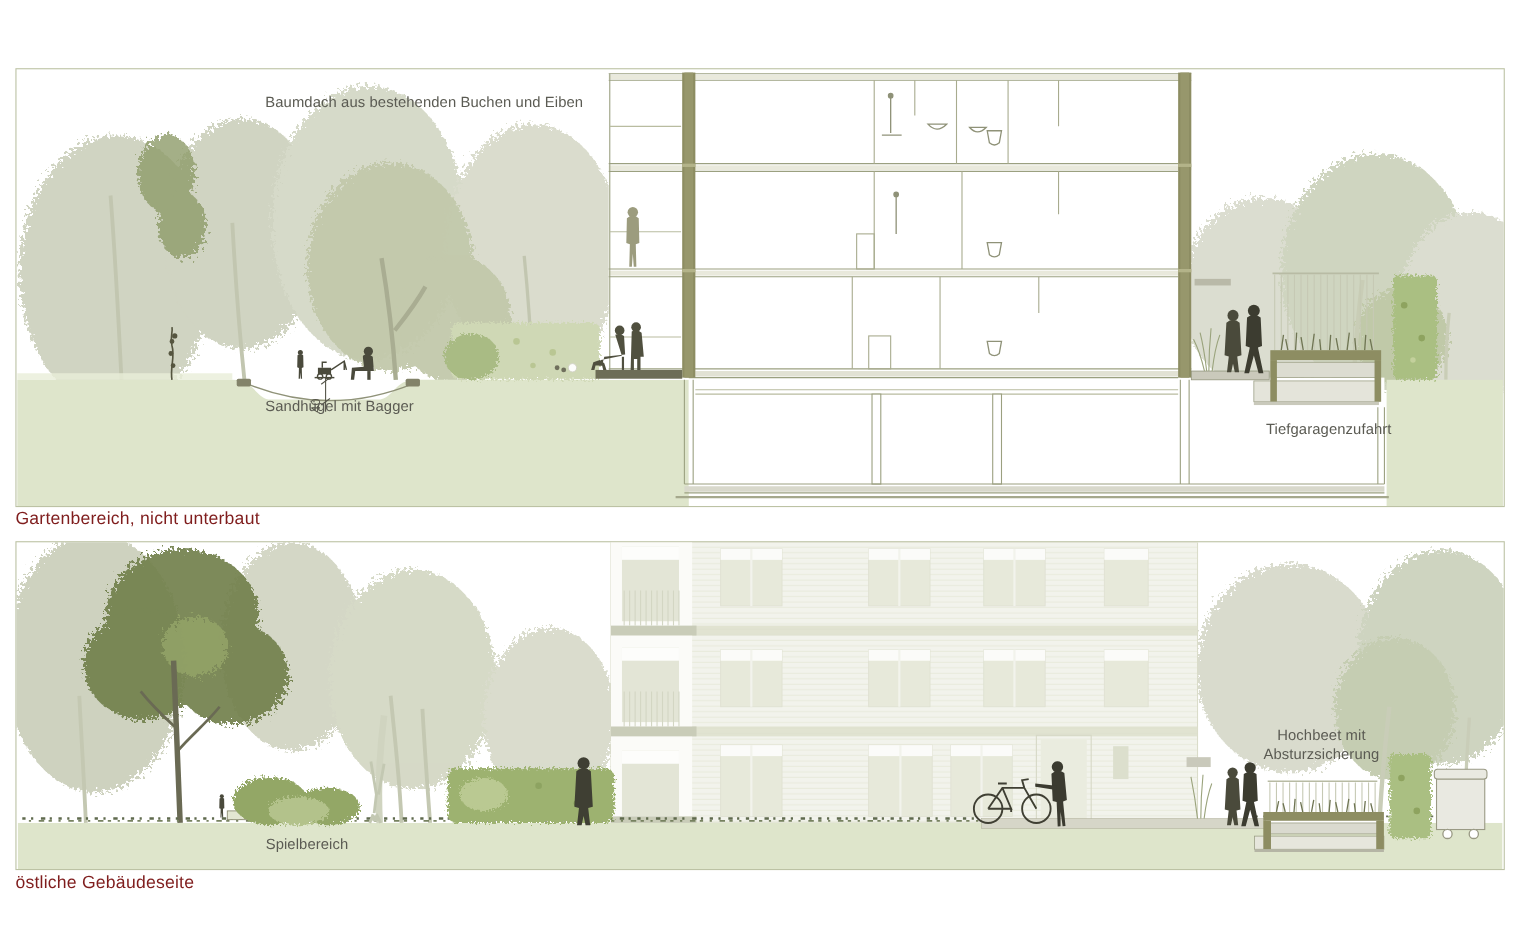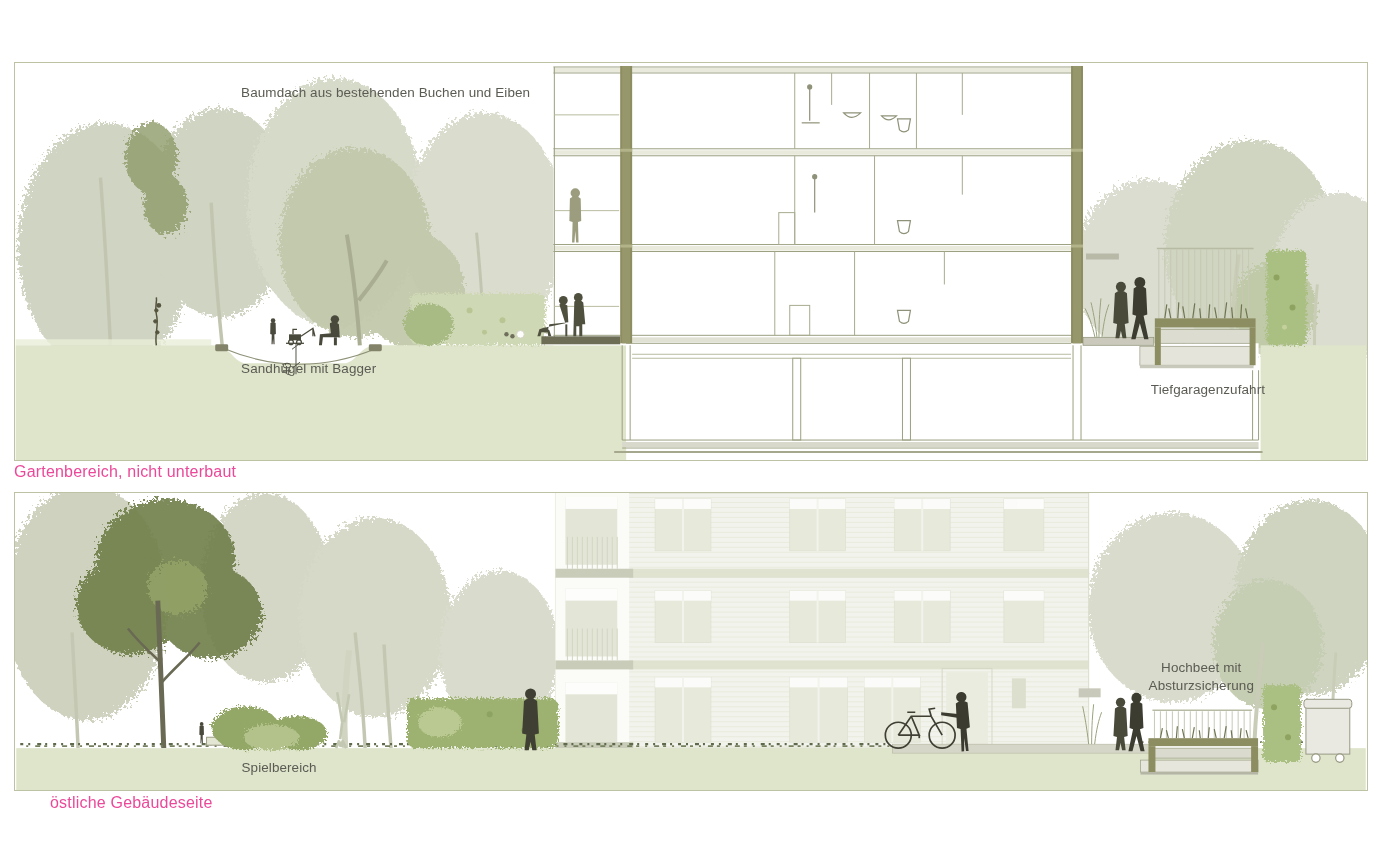--- a/index.html
+++ b/index.html
@@ -3,23 +3,23 @@
 <meta charset="utf-8">
 <style>
   html,body{margin:0;padding:0;background:#fff;}
   .stage{position:relative;width:1382px;height:864px;background:#fff;overflow:hidden;
          font-family:"Liberation Sans",sans-serif;}
   .panel{position:absolute;left:14px;width:1354px;margin:0;background:#fff;
          border:1px solid #bcc2a4;box-sizing:border-box;}
   .panel-1{top:62px;height:399px;}
   .panel-2{top:492px;height:299px;}
   .panel svg{display:block;width:100%;height:100%;}
-  .caption{position:absolute;left:14px;color:#ec4899;font-size:16px;letter-spacing:.2px;}
+  .caption{position:absolute;left:14px;color:#7f1d1d;font-size:16px;letter-spacing:.2px;}
   .caption-1{top:463px;}
-  .caption-2{top:794px;margin-left:36px;}
+  .caption-2{top:794px;}
   text{font-family:"Liberation Sans",sans-serif;fill:#5b5b53;font-size:13.5px;letter-spacing:.1px;}
   .dim{font-size:11.5px;fill:#55554a;}
 </style>
 </head>
 <body>
 
 <div class="stage">
 
   <figure class="panel panel-1">
   <svg viewBox="0 0 1354 398">

